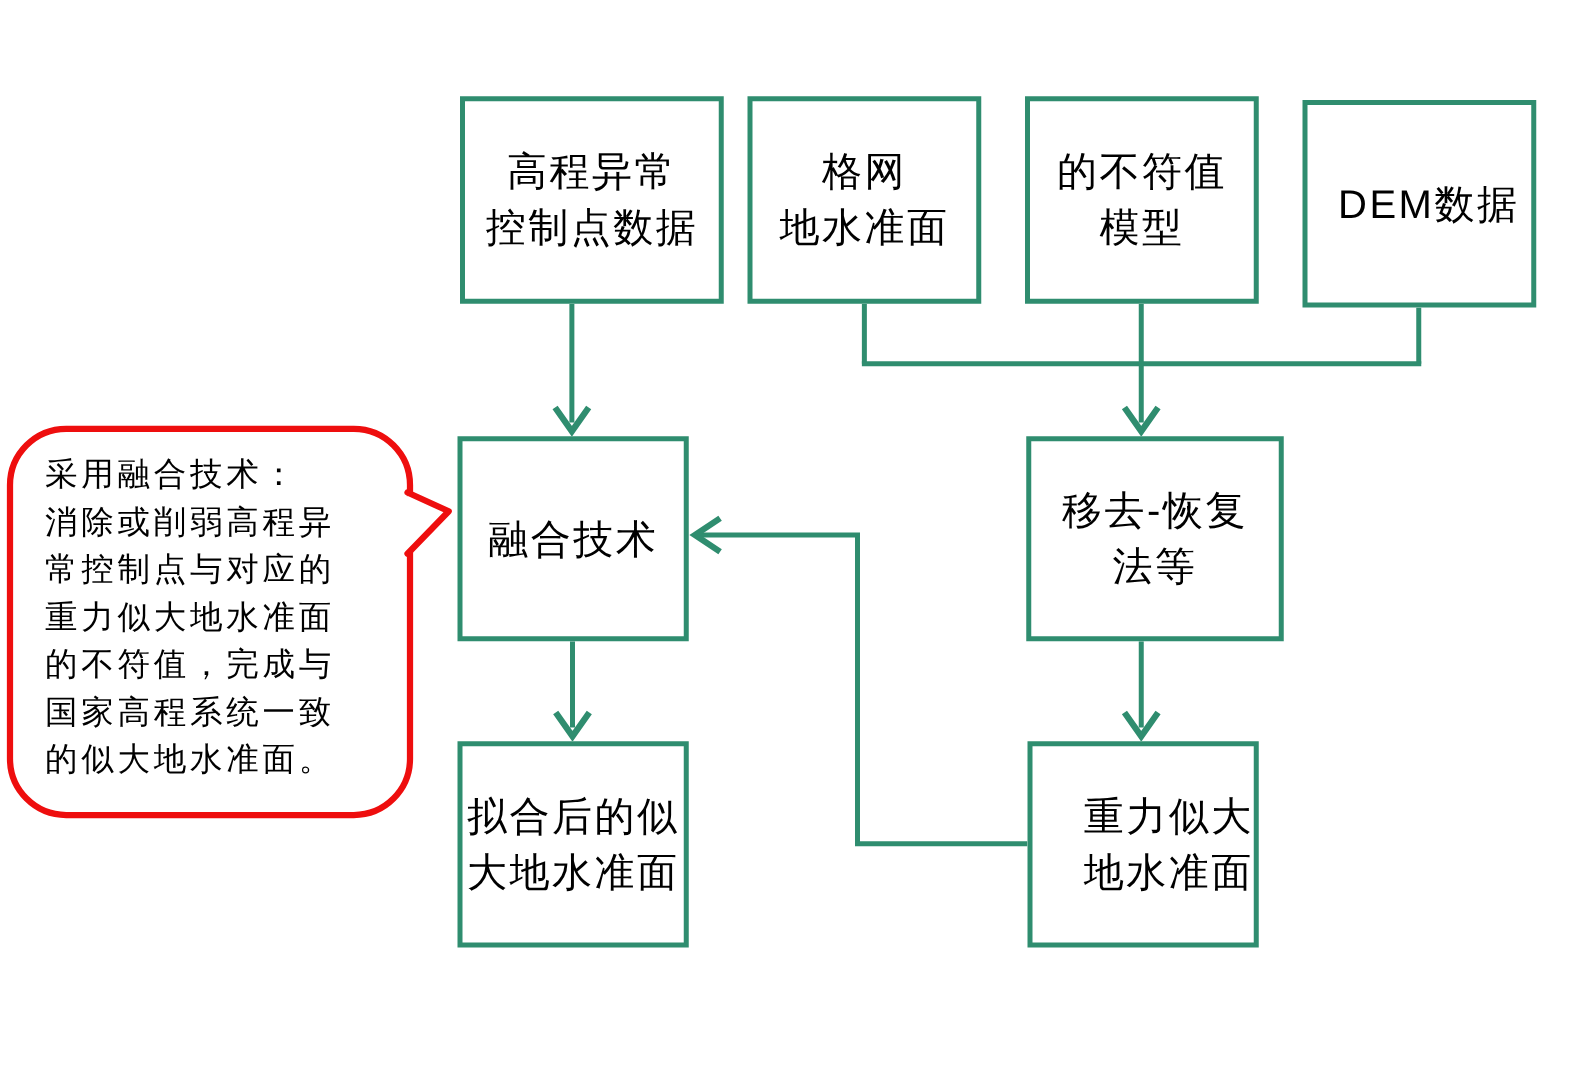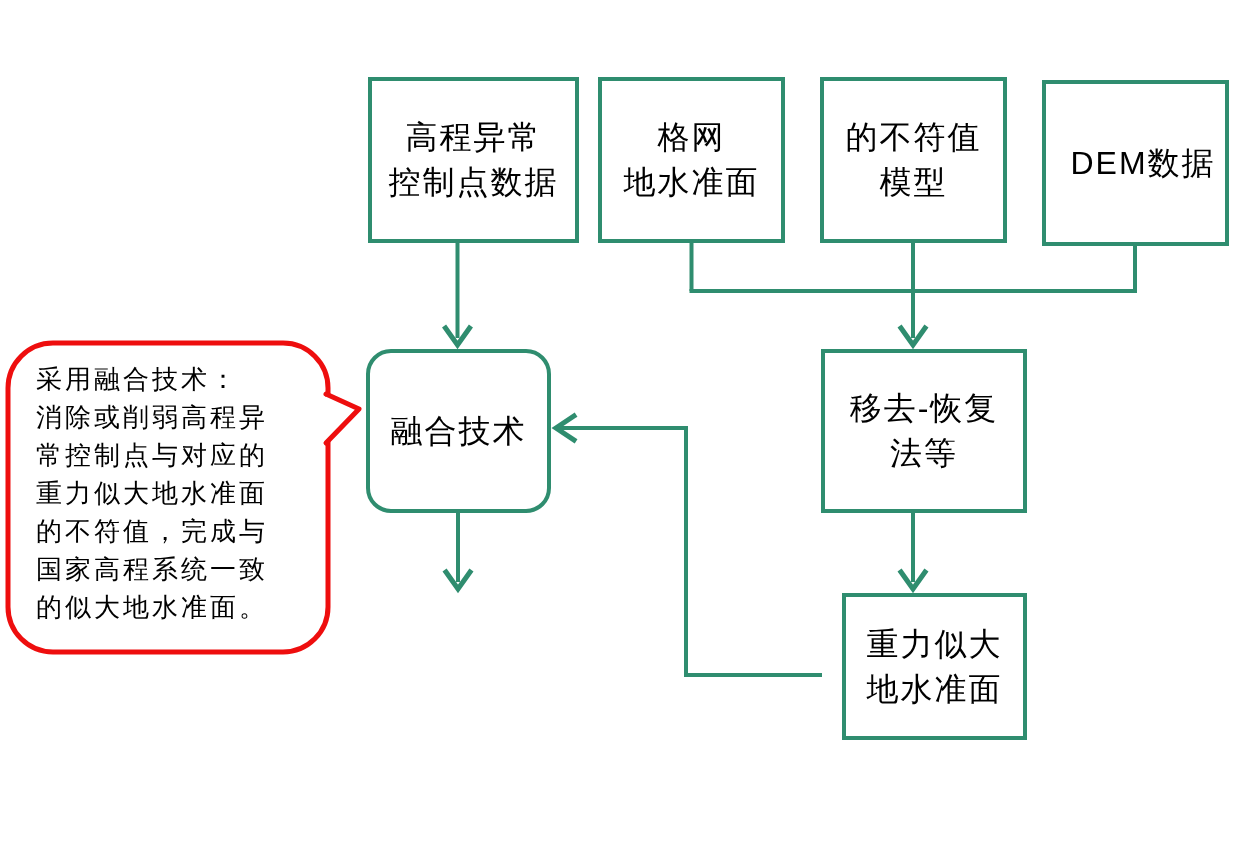--- a/index.html
+++ b/index.html
@@ -36,24 +36,24 @@
     white-space:pre-line;
     color:var(--ink);
     font-size:32px;
     line-height:45px;
     letter-spacing:2px;
   }
   .b1{left:368px;top:77px;width:211px;height:166px;}
   .b2{left:598px;top:77px;width:187px;height:166px;}
   .b3{left:820px;top:77px;width:187px;height:166px;}
   .b4{left:1042px;top:80px;width:187px;height:166px;padding-left:15px;}
-  .b5{left:366px;top:349px;width:185px;height:164px;border-radius:25px;}
+  .b5{left:366px;top:349px;width:185px;height:164px;}
   .b6{left:821px;top:349px;width:206px;height:164px;}
   .b7{left:366px;top:593px;width:185px;height:165px;}
-  .b8{left:842px;top:593px;width:185px;height:147px;}
+  .b8{left:822px;top:593px;width:185px;height:165px;justify-content:flex-end;}
   .callout-text{
     position:absolute;
     left:36px;top:360px;width:300px;
     white-space:pre-line;
     color:var(--ink);
     font-size:26px;
     line-height:38px;
     letter-spacing:3px;
   }
 </style>
@@ -114,20 +114,24 @@
   <div class="fbox b4">
     <span class="blabel">DEM数据</span>
   </div>
   <div class="fbox b5">
     <span class="blabel">融合技术</span>
   </div>
   <div class="fbox b6">
     <span class="blabel">移去-恢复
 法等</span>
   </div>
+  <div class="fbox b7">
+    <span class="blabel">拟合后的似
+大地水准面</span>
+  </div>
   <div class="fbox b8">
     <span class="blabel">重力似大
 地水准面</span>
   </div>
 
   <div class="callout-text">采用融合技术：
 消除或削弱高程异
 常控制点与对应的
 重力似大地水准面
 的不符值，完成与

